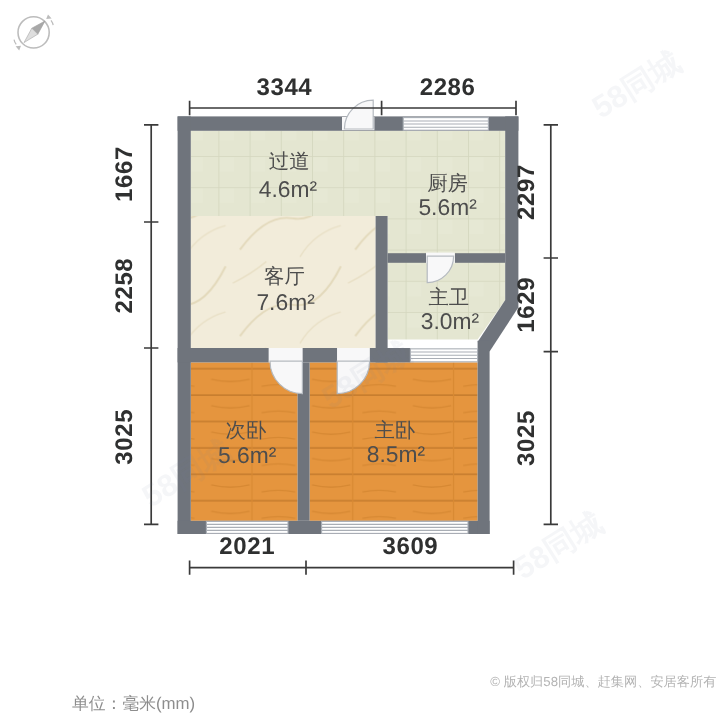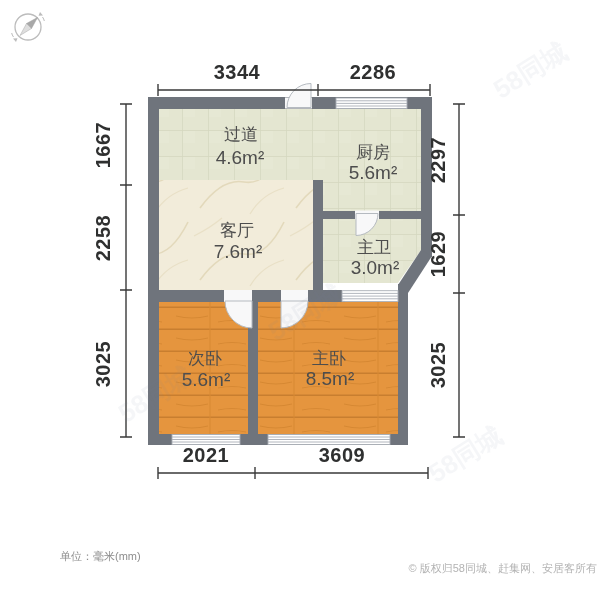--- a/index.html
+++ b/index.html
@@ -6,21 +6,21 @@
   body{
     width:600px;height:600px;background:#ffffff;position:relative;overflow:hidden;
     font-family:"Liberation Sans","DejaVu Sans",sans-serif;
   }
   svg text{font-family:"Liberation Sans","DejaVu Sans",sans-serif;}
   .dim{font-size:20px;font-weight:600;fill:#2f3030;letter-spacing:0.5px;}
   .room-name{font-size:17px;font-weight:500;fill:#4d4d4d;}
   .room-area{font-size:19px;font-weight:500;fill:#4d4d4d;}
   .wm{font-size:26px;font-weight:700;fill:rgba(120,130,150,0.07);}
   .notes{
-    position:absolute;left:60px;top:548px;font-size:11px;line-height:16.5px;color:#8d8d8d;
+    position:absolute;left:60px;top:578px;font-size:14px;line-height:16.5px;color:#8d8d8d;
   }
   .copyright{
     position:absolute;right:3px;top:561px;font-size:11px;color:#b3b3b3;
   }
 </style>
 </head>
 <body>
 
 <div style="position:absolute;left:0;top:0;">
 <svg width="600" height="540" viewBox="0 0 600 540">

